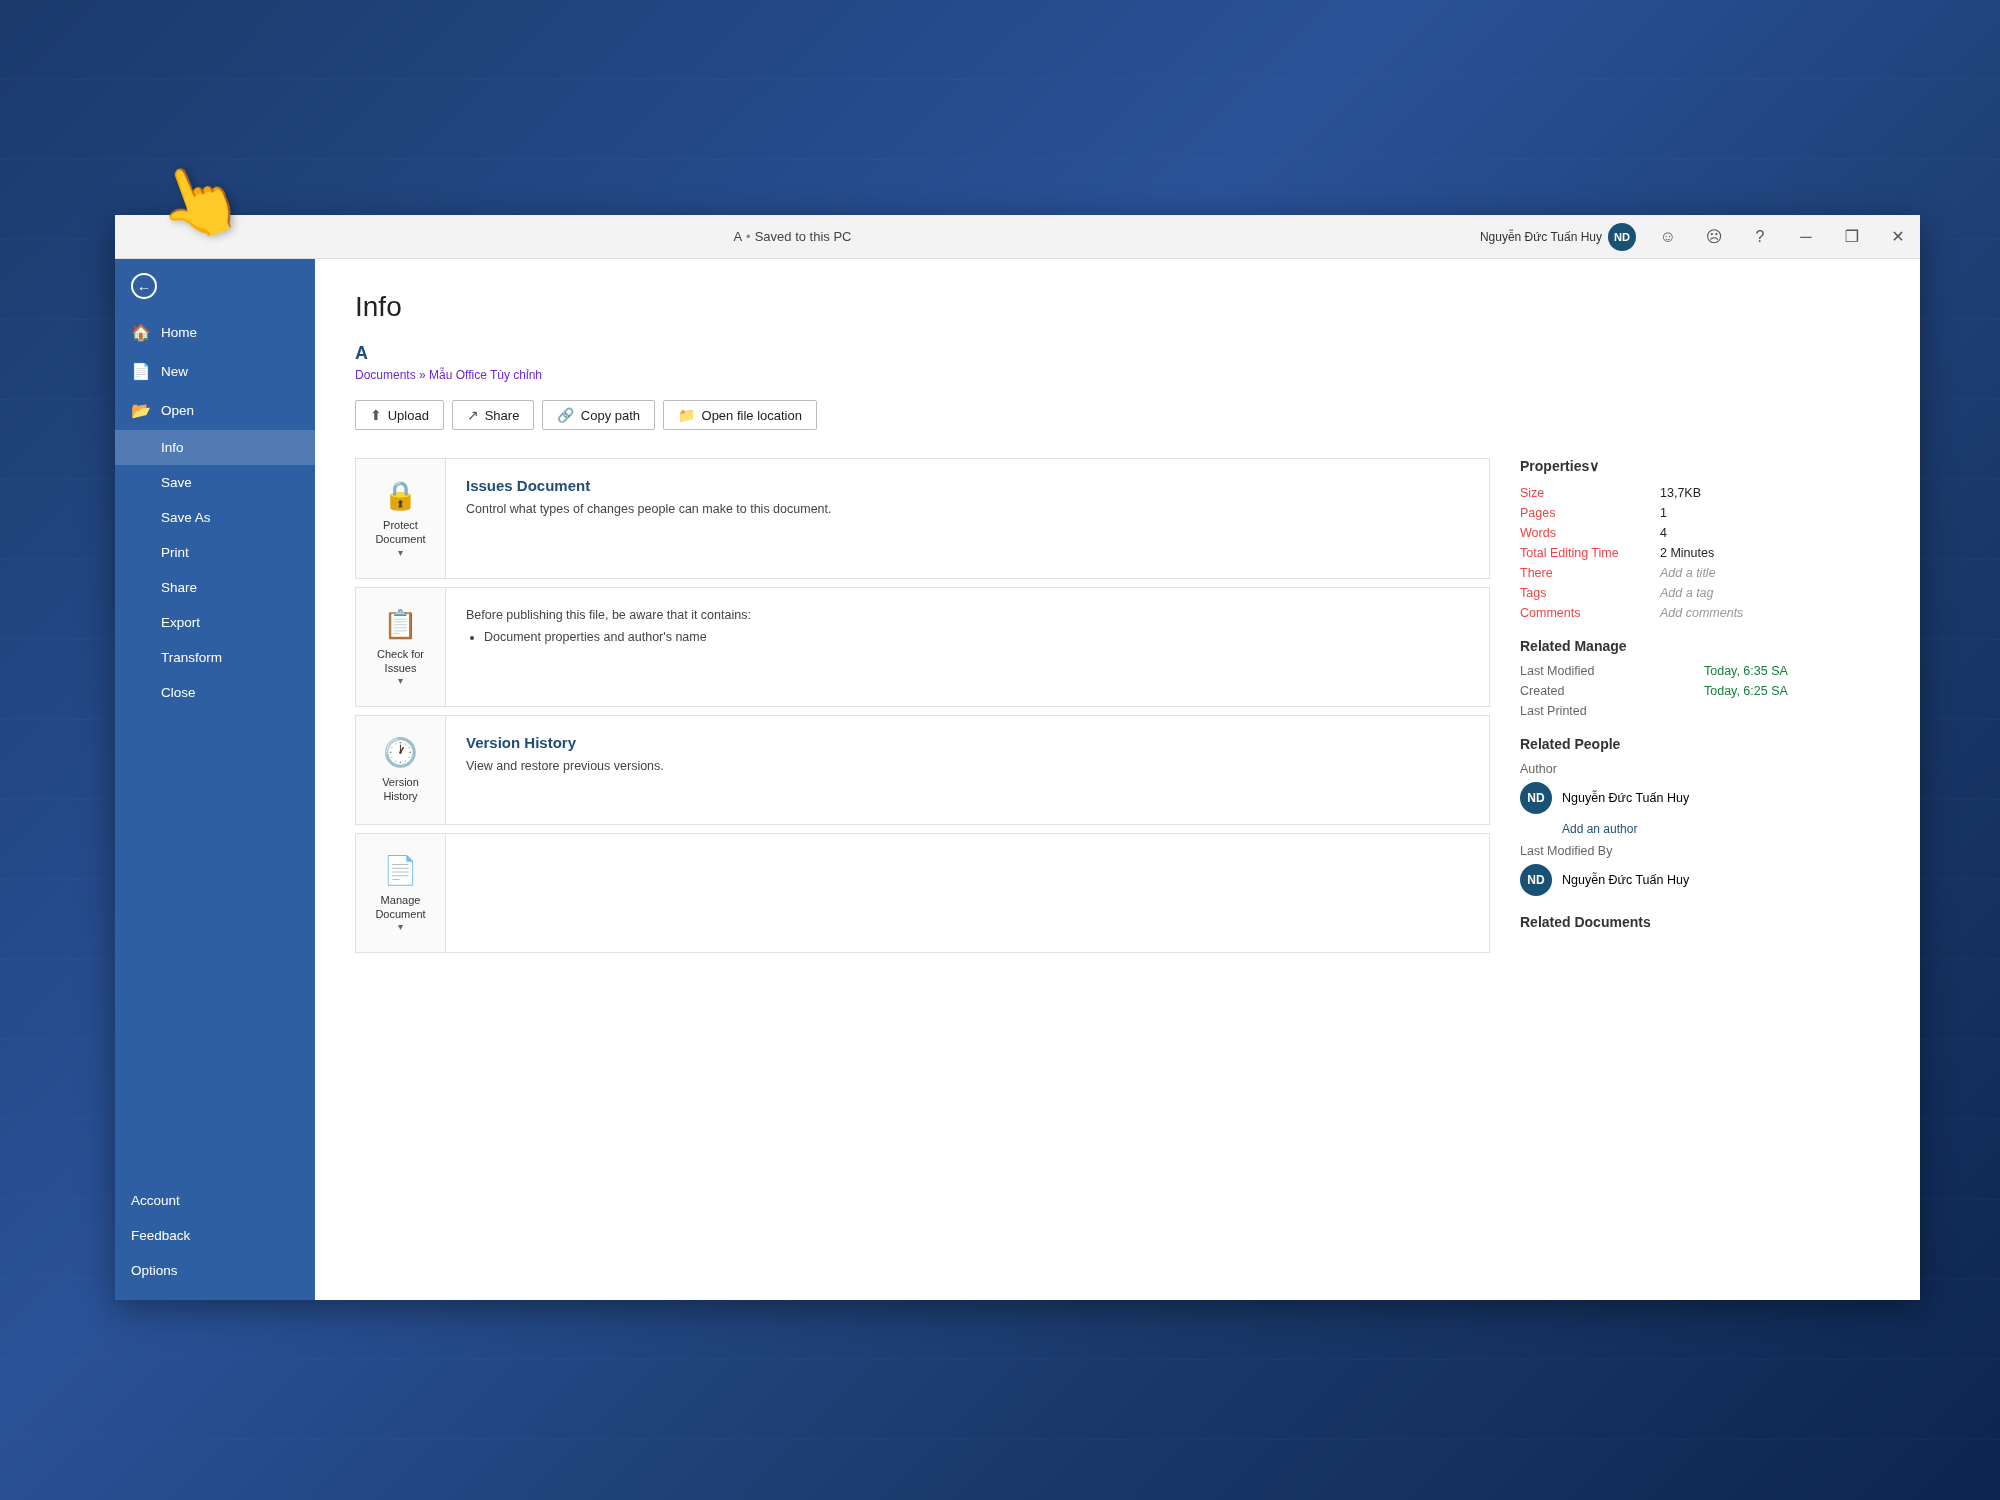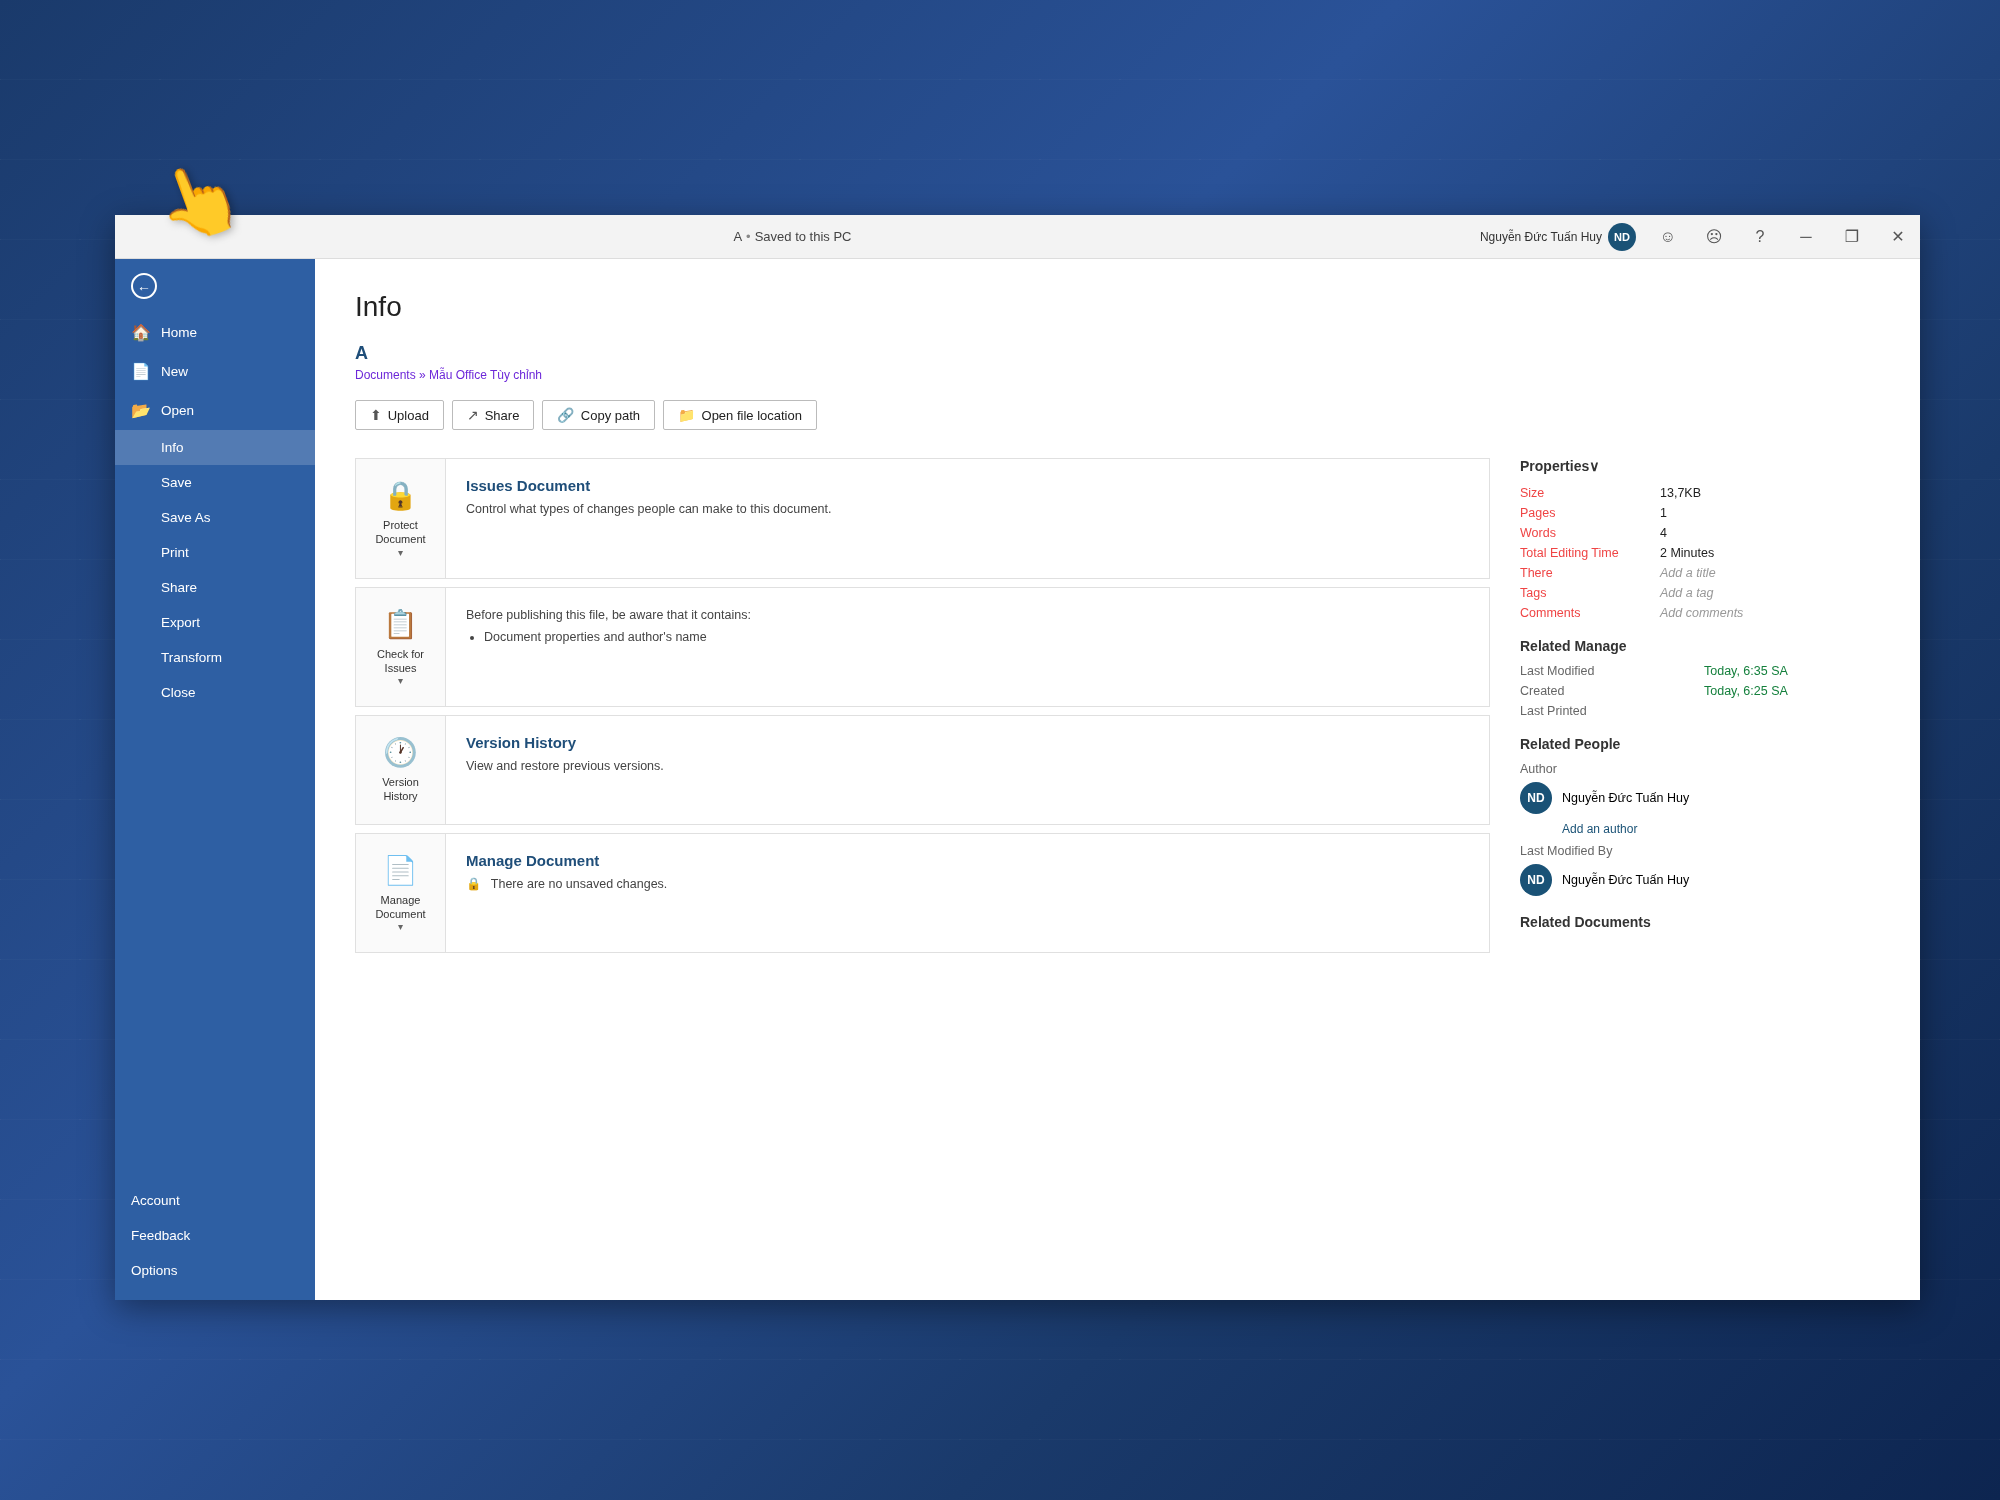--- a/index.html
+++ b/index.html
@@ -476,27 +476,20 @@
               <div class="section-desc">View and restore previous versions.</div>
             </div>
           </div>
 
           <div class="section-card">
             <div class="section-icon-area">
               <div class="section-icon">📄</div>
               <div class="section-icon-label">Manage<br>Document</div>
               <div class="section-icon-chevron">▾</div>
             </div>
-            <div class="section-content">
-              <div class="section-title">Manage Document</div>
-              <div class="section-desc">
-                <span style="margin-right:6px;">🔒</span>
-                <span>There are no unsaved changes.</span>
-              </div>
-            </div>
           </div>
 
         </div>
 
         <div class="info-right">
 
           <div class="properties-header">
             <span>Properties</span>
             <span>∨</span>
           </div>

